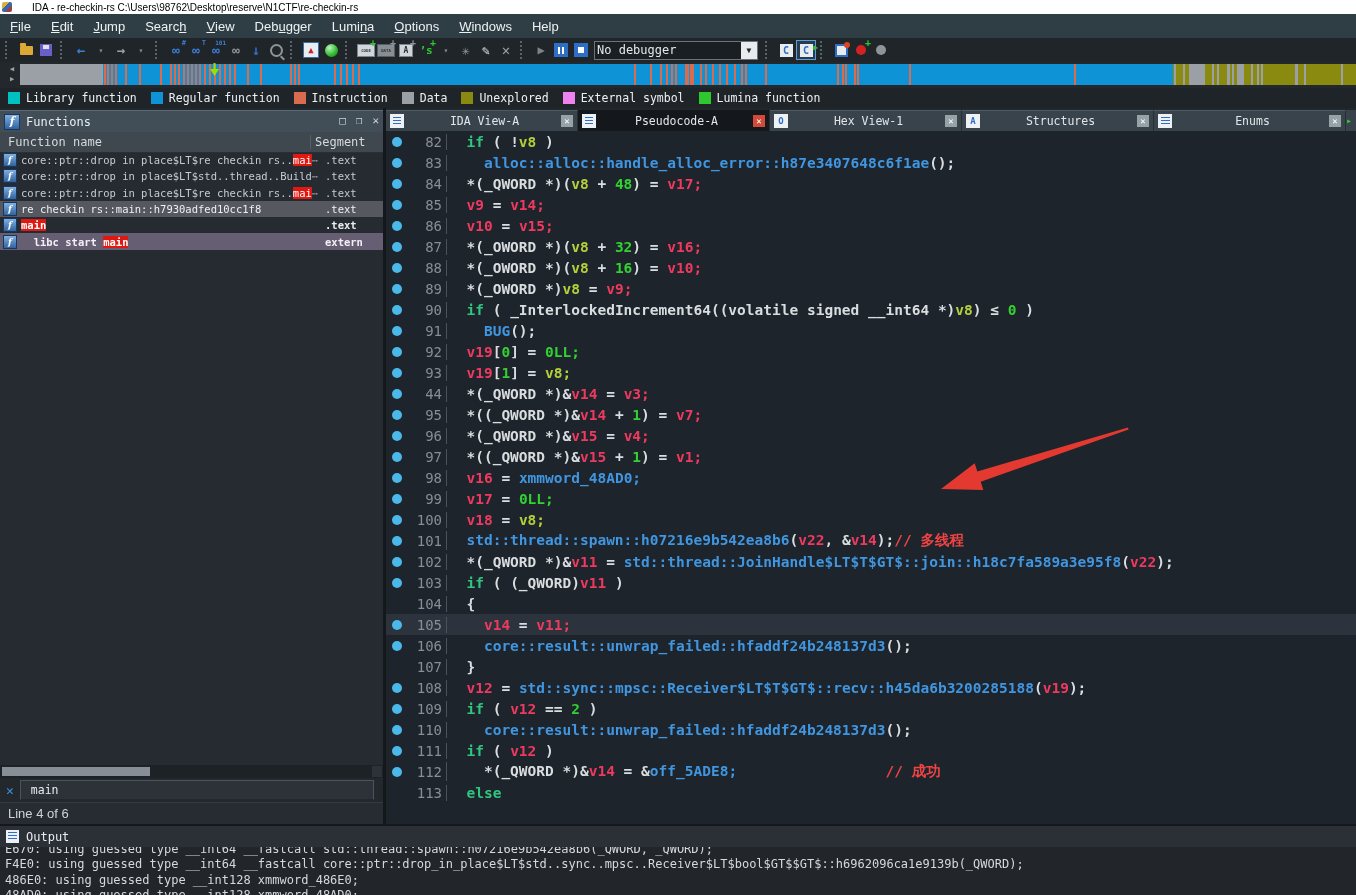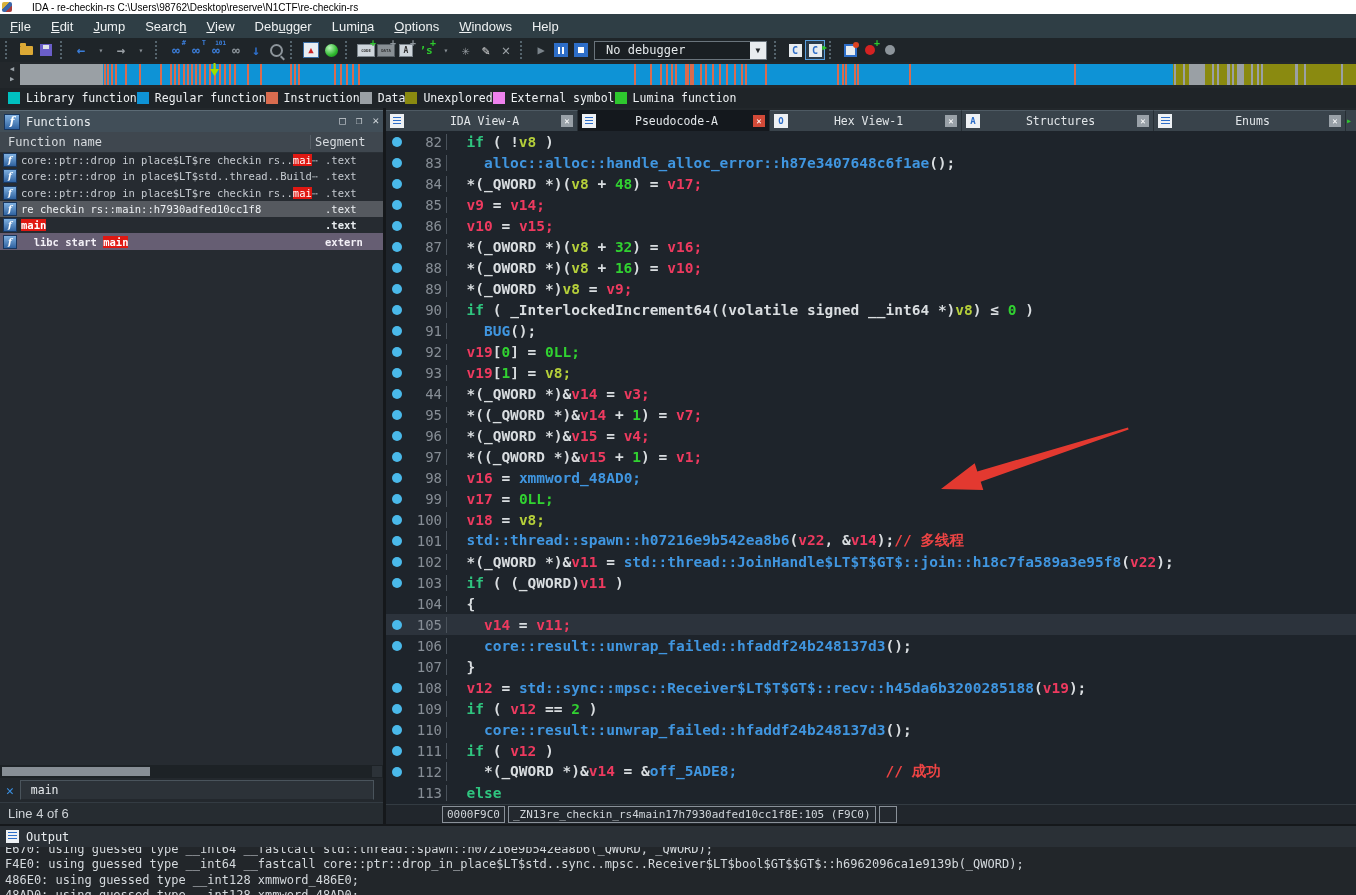--- a/index.html
+++ b/index.html
@@ -13,21 +13,21 @@
   
   #menubar{left:0;top:14px;width:1356px;height:24px;background:#2f3e45;display:flex;align-items:center;
            font-family:"Liberation Sans",sans-serif;font-size:13px;color:#eef1f2;}
   .menu-item{padding:0 10px;height:100%;display:flex;align-items:center;cursor:default;}
   .menu-item u{text-decoration:underline;}
   
   #toolbar{left:0;top:38px;width:1356px;height:24px;background:#1f2529;display:flex;align-items:center;gap:2px;padding-left:2px;box-sizing:border-box;}
   .grip{width:5px;height:18px;border-left:2px dotted #55646d;margin:0 3px;}
   .tbi{width:18px;height:18px;display:flex;align-items:center;justify-content:center;position:relative;flex:none;font-size:13px;}
   .combo{height:17px;width:160px;background:#1a1f23;border:1px solid #6a747c;color:#e4e8ea;
-         display:flex;align-items:center;justify-content:space-between;padding-left:11px;font-size:12px;margin:0 2px;}
+         display:flex;align-items:center;justify-content:space-between;padding-left:2px;font-size:12px;margin:0 2px;}
   .combo .dd{width:16px;height:100%;background:#e8ecef;color:#22272b;display:flex;align-items:center;justify-content:center;font-size:8px;}
   .folder{width:13px;height:9px;background:#dca935;border-radius:1px;position:relative;}
   .folder::before{content:"";position:absolute;top:-3px;left:0;width:6px;height:3px;background:#dca935;border-radius:1px 1px 0 0;}
   .floppy{width:12px;height:12px;background:#6a5ec8;position:relative;}
   .floppy::before{content:"";position:absolute;top:1px;left:3px;width:6px;height:4px;background:#dfe3e8;}
   .miniball{width:13px;height:13px;border-radius:50%;background:radial-gradient(circle at 35% 30%,#baf5ba,#2eb82e 60%,#157a15);}
   .warnbox{width:14px;height:14px;background:#e8edf2;border:1px solid #3b6ea5;display:flex;align-items:center;justify-content:center;font-size:9px;color:#c22;}
   .bluebtn{width:14px;height:14px;background:#2e6ec8;display:flex;align-items:center;justify-content:center;gap:2px;}
   .bluebtn i{display:block;width:2px;height:7px;background:#fff;}
   .bluebtn b{display:block;width:6px;height:6px;background:#fff;}
@@ -43,21 +43,21 @@
   .bp{width:10px;height:10px;border-radius:50%;background:#d42222;position:relative;}
   .bp.gray{background:#8d959b;}
   .plus{position:absolute;right:-1px;top:-3px;color:#2ec82e;font-weight:bold;font-size:10px;line-height:10px;}
   
   #navrow{left:0;top:62px;width:1356px;height:26px;background:#23282c;}
   #navband{position:absolute;left:20px;top:2px;width:1336px;height:21px;background:#0e93d6;}
   .nseg,.nstripe{position:absolute;top:0;height:100%;}
   #nav-arrows{position:absolute;left:6px;top:2px;width:12px;height:21px;color:#9aa2a8;font-size:7px;line-height:10px;text-align:center;}
   #nav-marker{position:absolute;top:-1px;width:9px;height:13px;}
   
-  #legend{left:0;top:88px;width:1356px;height:20px;background:#1f2428;display:flex;align-items:center;padding-left:8px;box-sizing:border-box;font-size:11.5px;color:#eef1f3;}
+  #legend{left:0;top:88px;width:1356px;height:20px;background:#1f2428;display:flex;align-items:center;gap:14px;padding-left:8px;box-sizing:border-box;font-size:11.5px;color:#eef1f3;}
   .lg{display:flex;align-items:center;gap:6px;}
   .lg i{width:12px;height:12px;display:block;}
   
   #leftpanel{left:0;top:110px;width:383px;height:714px;background:#262b31;}
   #splitter{left:383px;top:108px;width:3px;height:716px;background:#15181b;}
   .fn-header{position:absolute;left:0;top:0;width:100%;height:22px;background:#414e58;border-top:1px solid #5c6b75;
              display:flex;align-items:center;gap:6px;padding-left:4px;box-sizing:border-box;color:#e9edf0;font-size:12px;}
   .fn-btns{position:absolute;right:4px;top:3px;display:flex;gap:10px;color:#cdd3d8;font-size:11px;}
   .ficon{width:14px;height:14px;background:linear-gradient(180deg,#7fb0e0,#2f62a0);border:1px solid #18365e;color:#fff;
          font-family:"DejaVu Serif",serif;font-style:italic;font-weight:bold;font-size:11px;display:flex;align-items:center;justify-content:center;flex:none;}
@@ -494,25 +494,20 @@
       <div class="cl hl"><span class="cl-dot"><i></i></span><span class="cl-num">105</span><span class="cl-txt"><span class="p">    </span><span class="v">v14</span><span class="p"> = </span><span class="v">v11;</span></span></div>
       <div class="cl"><span class="cl-dot"><i></i></span><span class="cl-num">106</span><span class="cl-txt"><span class="p">    </span><span class="f">core::result::unwrap_failed::hfaddf24b248137d3</span><span class="p">();</span></span></div>
       <div class="cl"><span class="cl-dot"></span><span class="cl-num">107</span><span class="cl-txt"><span class="p">  }</span></span></div>
       <div class="cl"><span class="cl-dot"><i></i></span><span class="cl-num">108</span><span class="cl-txt"><span class="p">  </span><span class="v">v12</span><span class="p"> = </span><span class="f">std::sync::mpsc::Receiver$LT$T$GT$::recv::h45da6b3200285188</span><span class="p">(</span><span class="v">v19</span><span class="p">);</span></span></div>
       <div class="cl"><span class="cl-dot"><i></i></span><span class="cl-num">109</span><span class="cl-txt"><span class="p">  </span><span class="k">if</span><span class="p"> ( </span><span class="v">v12</span><span class="p"> == </span><span class="n">2</span><span class="p"> )</span></span></div>
       <div class="cl"><span class="cl-dot"><i></i></span><span class="cl-num">110</span><span class="cl-txt"><span class="p">    </span><span class="f">core::result::unwrap_failed::hfaddf24b248137d3</span><span class="p">();</span></span></div>
       <div class="cl"><span class="cl-dot"><i></i></span><span class="cl-num">111</span><span class="cl-txt"><span class="p">  </span><span class="k">if</span><span class="p"> ( </span><span class="v">v12</span><span class="p"> )</span></span></div>
       <div class="cl"><span class="cl-dot"><i></i></span><span class="cl-num">112</span><span class="cl-txt"><span class="p">    *(_QWORD *)&amp;</span><span class="v">v14</span><span class="p"> = &amp;</span><span class="f">off_5ADE8;</span><span class="p">                 </span><span class="c">// 成功</span></span></div>
       <div class="cl"><span class="cl-dot"></span><span class="cl-num">113</span><span class="cl-txt"><span class="p">  </span><span class="k">else</span></span></div>
     </div>
-  <div class="code-footer">
-    <span class="fbox">0000F9C0</span>
-    <span class="fbox">_ZN13re_checkin_rs4main17h7930adfed10cc1f8E:105 (F9C0)</span>
-    <span class="fbox empty"></span>
-  </div>
 </div>
 
 <div id="outputpane" class="abs">
   <div class="out-header">
     <span class="out-ico">
         <span class="lines"></span>
       </span>
     <span>Output</span>
   </div>
   <div class="out-lines">

